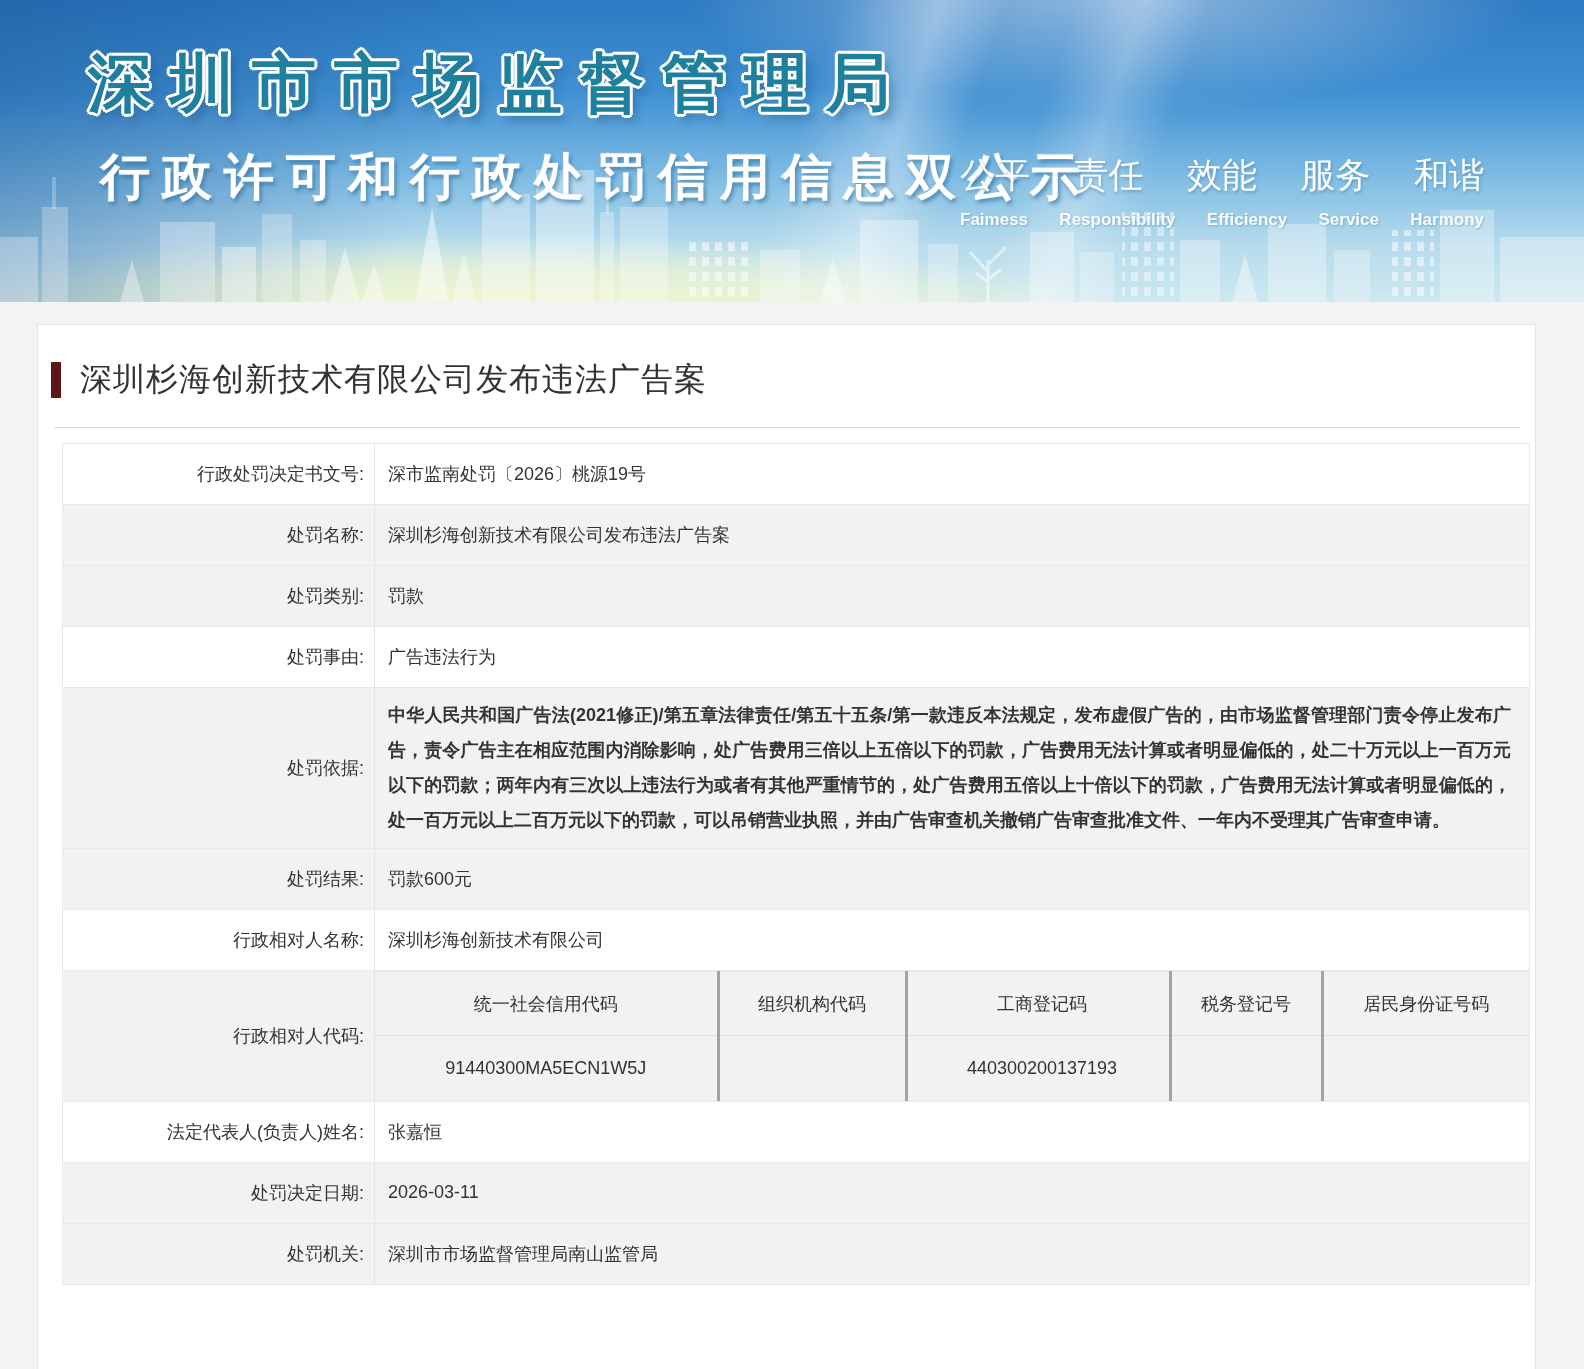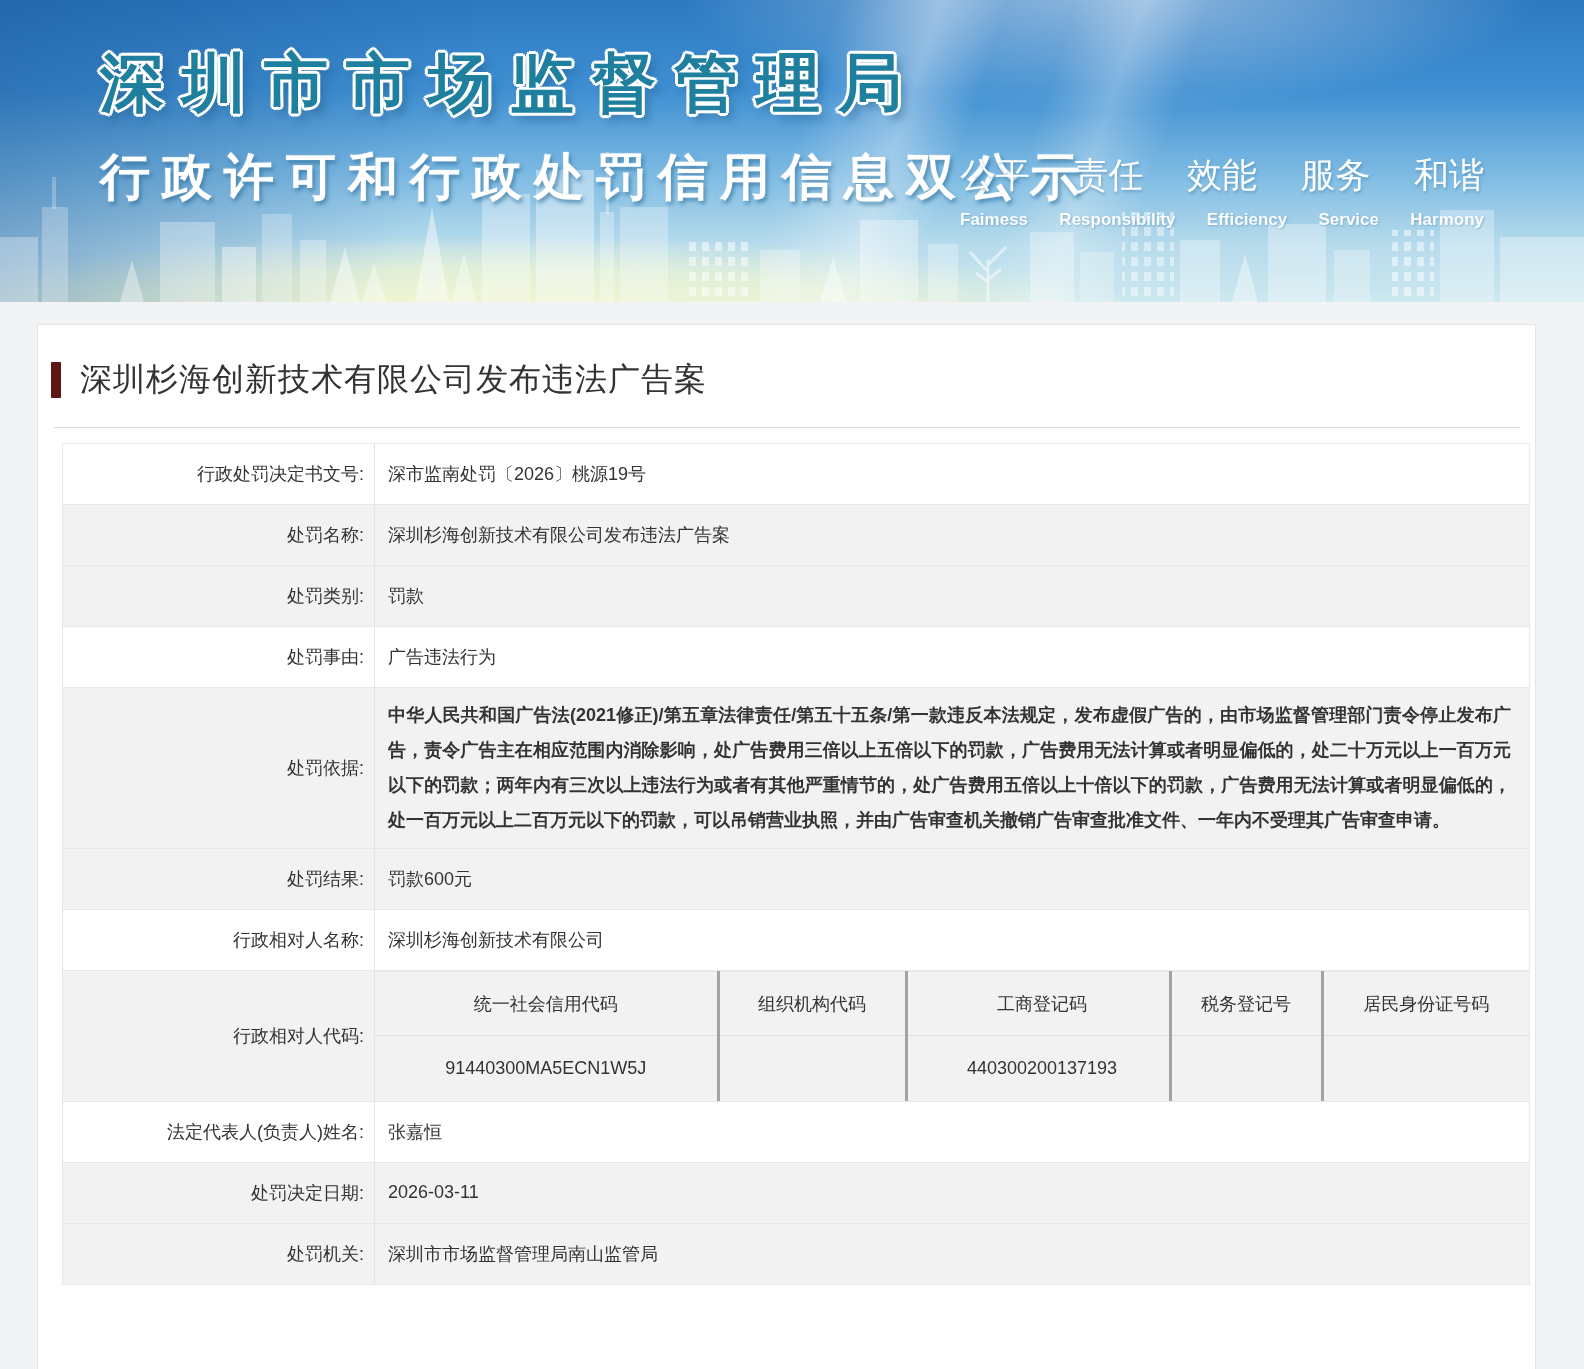--- a/index.html
+++ b/index.html
@@ -11,21 +11,21 @@
     position:relative; width:1584px; height:302px; overflow:hidden;
     background:
       radial-gradient(ellipse 42% 65% at 70% -5%, rgba(255,255,255,.50), rgba(255,255,255,0) 65%),
       linear-gradient(108deg, rgba(255,255,255,0) 50%, rgba(255,255,255,.34) 56%, rgba(255,255,255,0) 60%, rgba(255,255,255,0) 64%, rgba(255,255,255,.26) 68%, rgba(255,255,255,0) 72%),
       linear-gradient(115deg, rgba(24,84,150,.48), rgba(24,84,150,0) 30%),
       radial-gradient(ellipse 56% 40% at 31% 108%, rgba(248,248,198,.96) 0%, rgba(241,246,206,.65) 48%, rgba(241,246,206,0) 75%),
       linear-gradient(180deg,#2d7ac2 0%, #3f8fd2 30%, #7ebbe3 58%, #b8dcec 82%, #cde8ef 100%);
   }
   .skyline{ position:absolute; left:0; bottom:0; width:1584px; height:150px; display:block; }
   .org-title{
-    position:absolute; left:100px; top:40px; font-size:64px; font-weight:bold;
+    position:absolute; left:88px; top:40px; font-size:64px; font-weight:bold;
     letter-spacing:18px; color:#1f7f9f; white-space:nowrap;
     text-shadow:-2px -2px 0 #fff, 2px -2px 0 #fff, -2px 2px 0 #fff, 2px 2px 0 #fff,
                  0 -3px 0 #fff, 0 3px 0 #fff, -3px 0 0 #fff, 3px 0 0 #fff,
                  6px 7px 8px rgba(25,85,125,.45);
   }
   .banner-subtitle{
     position:absolute; left:100px; top:144px; font-size:50px; font-weight:bold;
     letter-spacing:12px; color:#ffffff; white-space:nowrap;
     text-shadow:2px 3px 4px rgba(35,105,150,.65), 0 0 2px rgba(255,255,255,.6);
   }

